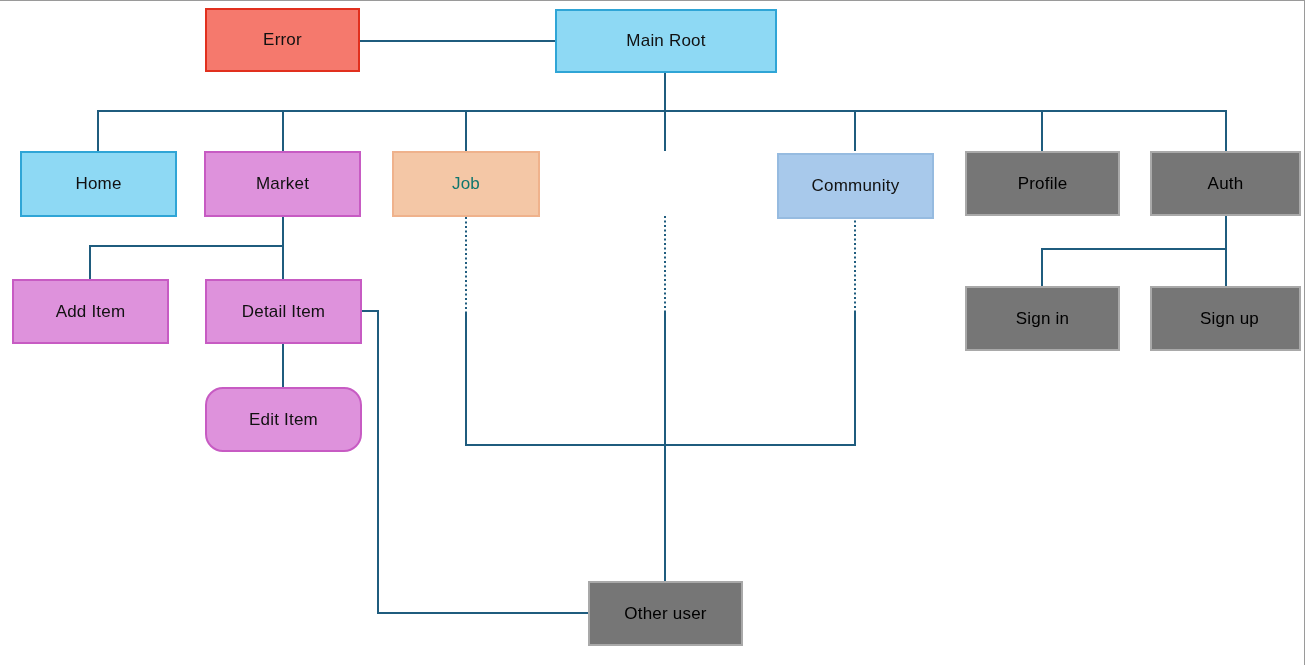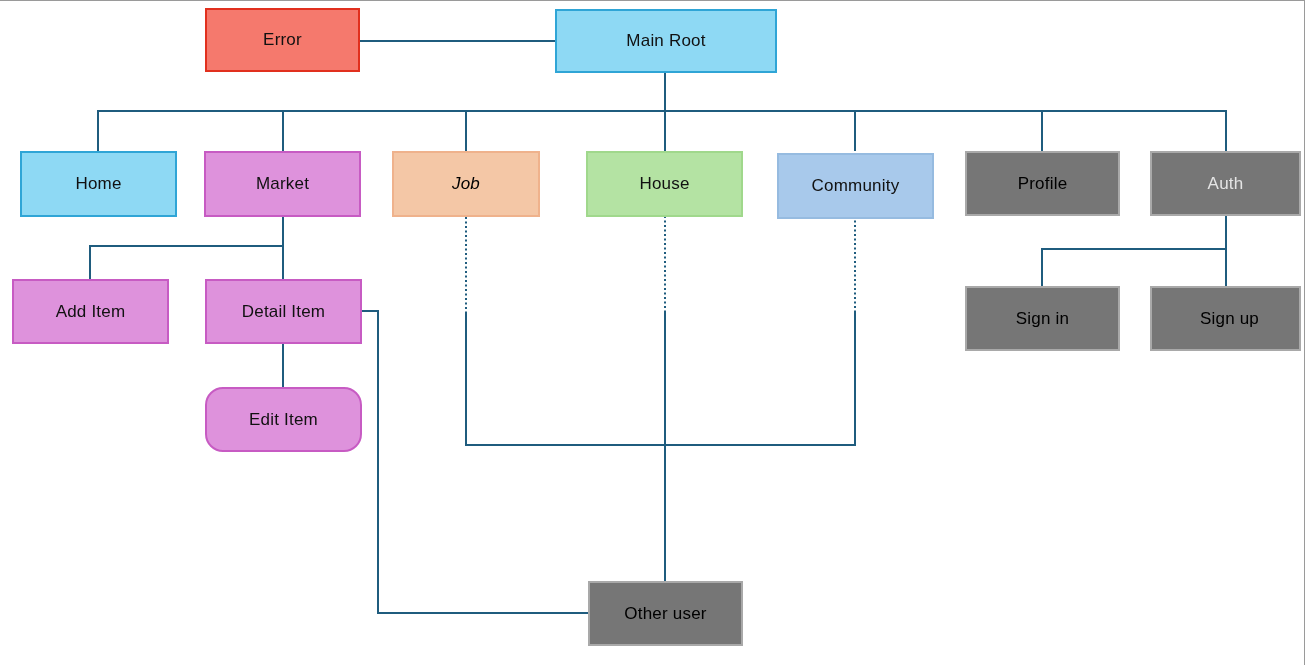--- a/index.html
+++ b/index.html
@@ -81,33 +81,30 @@
     <span class="node-label" style="color: rgb(17, 17, 17);">Main Root</span>
   </div>
 
   <div class="node" style="left: 20px; top: 150px; width: 157px; height: 66px; background: rgb(142, 217, 244); border-color: rgb(47, 165, 214);">
     <span class="node-label" style="color: rgb(17, 17, 17);">Home</span>
   </div>
   <div class="node" style="left: 204px; top: 150px; width: 157px; height: 66px; background: rgb(222, 146, 220); border-color: rgb(199, 91, 195);">
     <span class="node-label" style="color: rgb(17, 17, 17);">Market</span>
   </div>
   <div class="node" style="left: 392px; top: 150px; width: 148px; height: 66px; background: rgb(244, 199, 166); border-color: rgb(239, 178, 140);">
-    <span class="node-label" style="color: #000000; font-style: italic;">Job</span>
-  </div>
-  <div class="node" style="left: 586px; top: 150px; width: 157px; height: 66px; background: rgb(180, 227, 163); border-color: rgb(160, 216, 140);">
-    <span class="node-label" style="color: rgb(17, 17, 17);">House</span>
+    <span class="node-label" style="color: #0f766e;">Job</span>
   </div>
   <div class="node" style="left: 777px; top: 152px; width: 157px; height: 66px; background: rgb(168, 201, 235); border-color: rgb(150, 187, 224);">
     <span class="node-label" style="color: rgb(17, 17, 17);">Community</span>
   </div>
   <div class="node" style="left: 965px; top: 150px; width: 155px; height: 65px; background: rgb(118, 118, 118); border-color: rgb(169, 169, 169);">
     <span class="node-label" style="color: rgb(0, 0, 0);">Profile</span>
   </div>
   <div class="node" style="left: 1150px; top: 150px; width: 151px; height: 65px; background: rgb(118, 118, 118); border-color: rgb(169, 169, 169);">
-    <span class="node-label" style="color: #e5e5e5; text-align: center;">Auth</span>
+    <span class="node-label" style="color: #000000; text-align: center;">Auth</span>
   </div>
 
   <div class="node" style="left: 12px; top: 278px; width: 157px; height: 65px; background: rgb(222, 146, 220); border-color: rgb(199, 91, 195);">
     <span class="node-label" style="color: rgb(17, 17, 17);">Add Item</span>
   </div>
   <div class="node" style="left: 205px; top: 278px; width: 157px; height: 65px; background: rgb(222, 146, 220); border-color: rgb(199, 91, 195);">
     <span class="node-label" style="color: rgb(17, 17, 17);">Detail Item</span>
   </div>
   <div class="node" style="left: 965px; top: 285px; width: 155px; height: 65px; background: rgb(118, 118, 118); border-color: rgb(169, 169, 169);">
     <span class="node-label" style="color: rgb(0, 0, 0);">Sign in</span>

